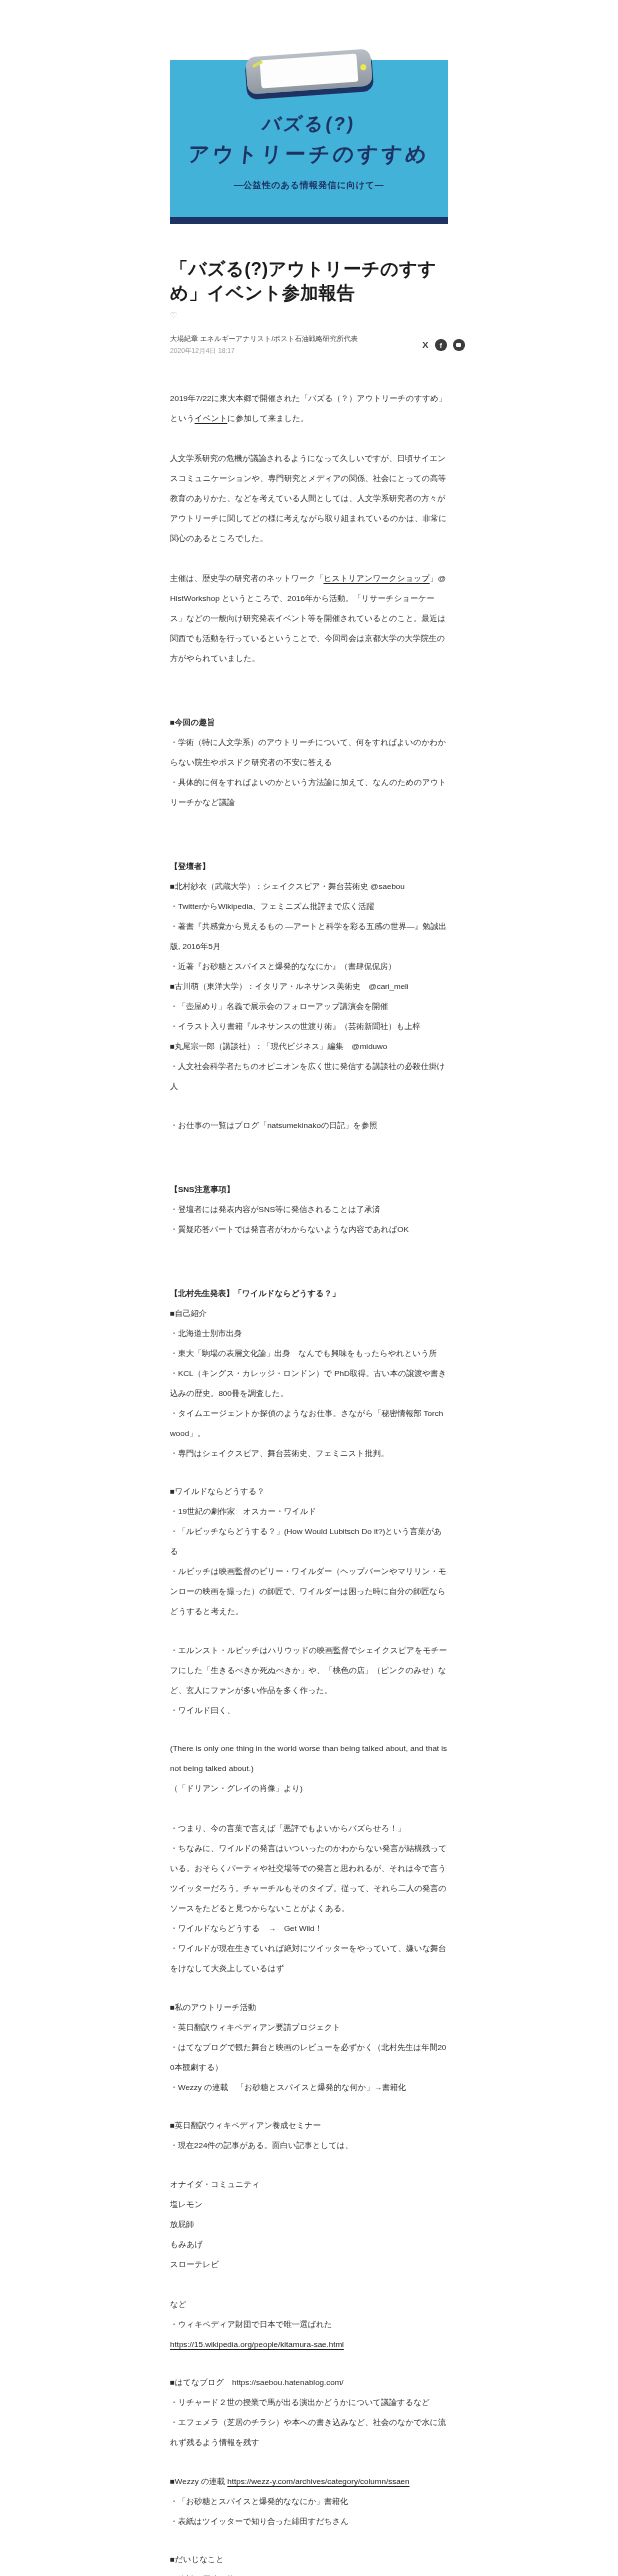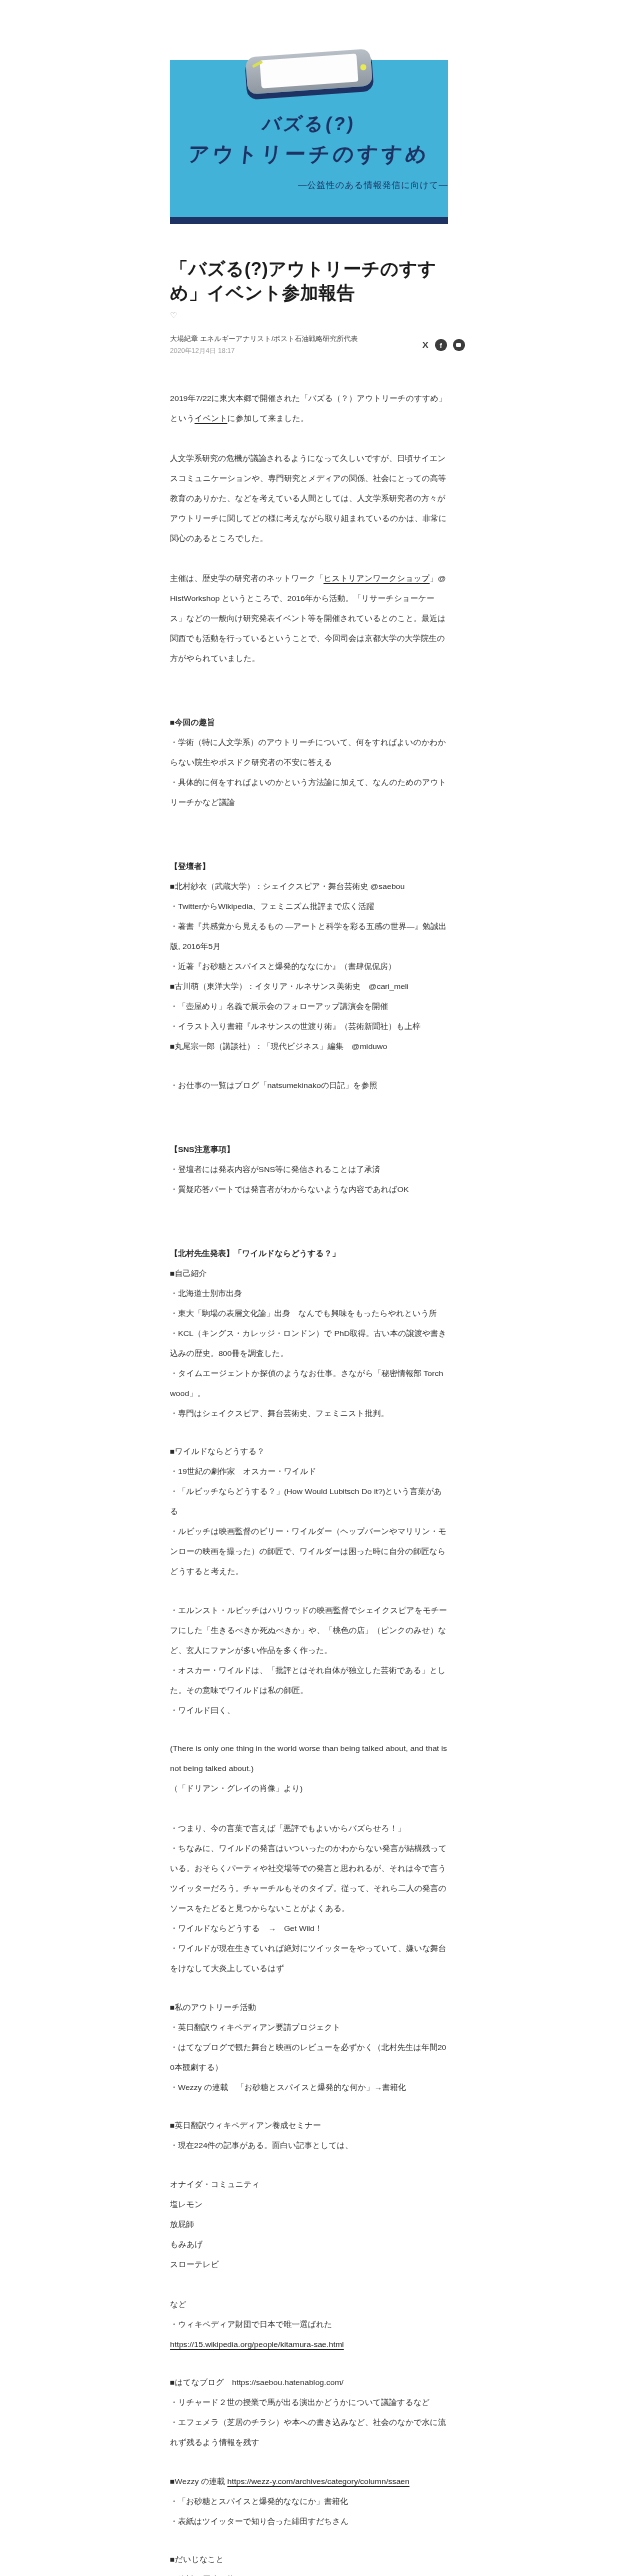--- a/index.html
+++ b/index.html
@@ -13,21 +13,21 @@
   .banner-blue { position:absolute; top:44px; left:0; right:0; height:157px; background:#43b2d8; }
   .banner-navy { position:absolute; top:201px; left:0; right:0; height:7.7px; background:#1e3263; }
   .phone { position:absolute; top:37px; left:50%; transform:translateX(-50%) rotate(-4deg); width:125px; height:37px;
            background:linear-gradient(#b9bfc7,#8e969f); border-radius:9.3px; box-shadow:0 4.6px 0 1px #1e3263; }
   .phone-screen { position:absolute; left:14.4px; right:14.4px; top:3.6px; bottom:4.6px; background:#fdfdfd; border-radius:2.6px; }
   .phone-btn { position:absolute; right:4.6px; top:15px; width:6.2px; height:6.2px; border-radius:50%; background:#e9ea4f; }
   .phone-slot { position:absolute; left:5.7px; top:5.7px; width:11.3px; height:2.6px; border-radius:1.5px; background:#d9e04e; transform:rotate(-24deg); }
   .bt1,.bt2 { position:absolute; left:0; right:0; text-align:center; color:#1e3263; font-weight:900; transform:skewX(-6deg); }
   .bt1 { top:95px; font-size:18.5px; letter-spacing:2.1px; }
   .bt2 { top:124px; font-size:20.6px; letter-spacing:3.1px; }
-  .bsub { position:absolute; left:0; right:0; top:164px; text-align:right; color:#1e3263; font-size:8.8px; font-weight:400; letter-spacing:0.5px; }
+  .bsub { position:absolute; left:0; right:0; top:164px; text-align:center; color:#1e3263; font-size:8.8px; font-weight:700; letter-spacing:0.5px; }
 
   
   h1.title { margin:32px 0 0 0; font-size:18px; line-height:24px; font-weight:700; color:#1b1b1b; letter-spacing:0.3px; }
   .like { margin-top:5.2px; font-size:8.2px; color:#a5a5a5; width:10.3px; cursor:pointer; }
   .meta-row { margin-top:14.4px; display:flex; justify-content:space-between; align-items:center; }
   .author { font-size:7px; color:#3f3f3f; }
   .date { margin-top:3.1px; font-size:6.7px; color:#9c9c9c; }
   .share { display:flex; align-items:center; gap:6.7px; margin-right:-16.5px; }
   .x-ic { font-size:9.3px; font-weight:700; color:#3c3c3c; cursor:pointer; }
   .circle { width:11.3px; height:11.3px; border-radius:50%; background:#3c3c3c; color:#fff; font-size:6.7px; font-weight:700;
@@ -88,37 +88,37 @@
         <p class="line"><span>・具体的に何をすればよいのかという方法論に加えて、なんのためのアウトリーチかなど議論</span></p>
         <p class="line bold g2"><span>【登壇者】</span></p>
         <p class="line"><span>■北村紗衣（武蔵大学）：シェイクスピア・舞台芸術史 @saebou</span></p>
         <p class="line"><span>・TwitterからWikipedia、フェミニズム批評まで広く活躍</span></p>
         <p class="line"><span>・著書『共感覚から見えるもの ―アートと科学を彩る五感の世界―』勉誠出版, 2016年5月</span></p>
         <p class="line"><span>・近著『お砂糖とスパイスと爆発的ななにか』（書肆侃侃房）</span></p>
         <p class="line"><span>■古川萌（東洋大学）：イタリア・ルネサンス美術史　@cari_meli</span></p>
         <p class="line"><span>・「壺屋めり」名義で展示会のフォローアップ講演会を開催</span></p>
         <p class="line"><span>・イラスト入り書籍『ルネサンスの世渡り術』（芸術新聞社）も上梓</span></p>
         <p class="line"><span>■丸尾宗一郎（講談社）：「現代ビジネス」編集　@miduwo</span></p>
+        <p class="line"><span>・人文社会科学者たちのオピニオンを広く世に発信する講談社の必殺仕掛け人</span></p>
         <p class="line g2"><span>・お仕事の一覧はブログ「natsumekinakoの日記」を参照</span></p>
         <p class="line bold g2"><span>【SNS注意事項】</span></p>
         <p class="line"><span>・登壇者には発表内容がSNS等に発信されることは了承済</span></p>
         <p class="line"><span>・質疑応答パートでは発言者がわからないような内容であればOK</span></p>
         <p class="line bold g2"><span>【北村先生発表】「ワイルドならどうする？」</span></p>
         <p class="line"><span>■自己紹介</span></p>
         <p class="line"><span>・北海道士別市出身</span></p>
         <p class="line"><span>・東大「駒場の表層文化論」出身　なんでも興味をもったらやれという所</span></p>
         <p class="line"><span>・KCL（キングス・カレッジ・ロンドン）で PhD取得。古い本の譲渡や書き込みの歴史。800冊を調査した。</span></p>
         <p class="line"><span>・タイムエージェントか探偵のようなお仕事。さながら「秘密情報部 Torchwood」。</span></p>
         <p class="line"><span>・専門はシェイクスピア、舞台芸術史、フェミニスト批判。</span></p>
         <p class="line g2"><span>■ワイルドならどうする？</span></p>
         <p class="line"><span>・19世紀の劇作家　オスカー・ワイルド</span></p>
         <p class="line"><span>・「ルビッチならどうする？」(How Would Lubitsch Do it?)という言葉がある</span></p>
         <p class="line"><span>・ルビッチは映画監督のビリー・ワイルダー（ヘップバーンやマリリン・モンローの映画を撮った）の師匠で、ワイルダーは困った時に自分の師匠ならどうすると考えた。</span></p>
         <p class="line g2"><span>・エルンスト・ルビッチはハリウッドの映画監督でシェイクスピアをモチーフにした「生きるべきか死ぬべきか」や、「桃色の店」（ピンクのみせ）など、玄人にファンが多い作品を多く作った。</span></p>
-        <p class="line"><span>・オスカー・ワイルドは、「批評とはそれ自体が独立した芸術である」とした。その意味でワイルドは私の師匠。</span></p>
         <p class="line"><span>・ワイルド曰く、</span></p>
         <p class="line g2"><span>(There is only one thing in the world worse than being talked about, and that is not being talked about.)</span></p>
         <p class="line"><span>（「ドリアン・グレイの肖像」より)</span></p>
         <p class="line g1"><span>・つまり、今の言葉で言えば「悪評でもよいからバズらせろ！」</span></p>
         <p class="line"><span>・ちなみに、ワイルドの発言はいついったのかわからない発言が結構残っている。おそらくパーティや社交場等での発言と思われるが、それは今で言うツイッターだろう。チャーチルもそのタイプ。従って、それら二人の発言のソースをたどると見つからないことがよくある。</span></p>
         <p class="line"><span>・ワイルドならどうする　→　Get Wild！</span></p>
         <p class="line"><span>・ワイルドが現在生きていれば絶対にツイッターをやっていて、嫌いな舞台をけなして大炎上しているはず</span></p>
         <p class="line g2"><span>■私のアウトリーチ活動</span></p>
         <p class="line"><span>・英日翻訳ウィキペディアン要請プロジェクト</span></p>
         <p class="line"><span>・はてなブログで観た舞台と映画のレビューを必ずかく（北村先生は年間200本観劇する）</span></p>

